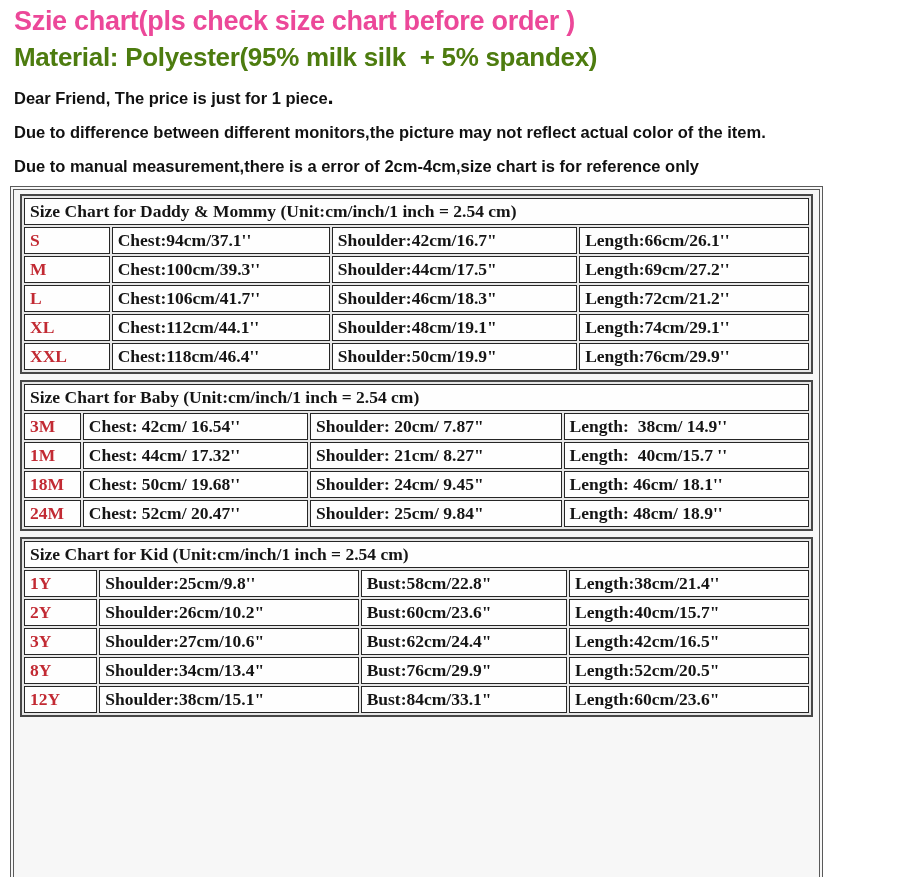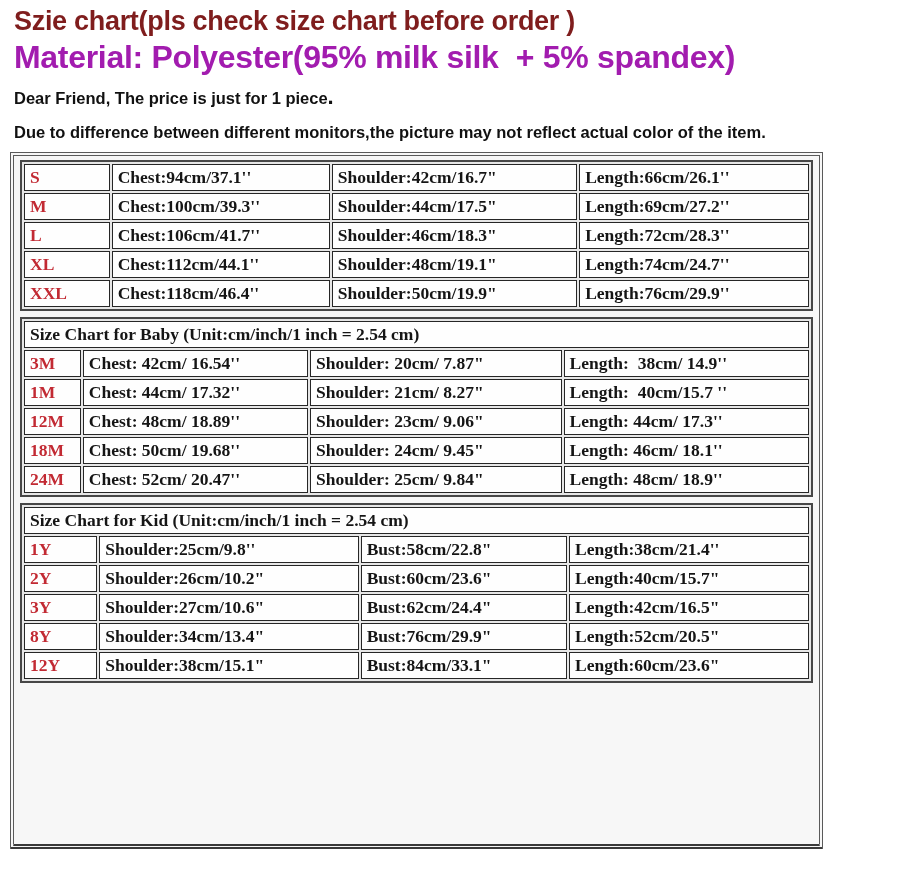--- a/index.html
+++ b/index.html
@@ -4,26 +4,26 @@
 <style>
   html,body { margin:0; padding:0; background:#ffffff; }
   body {
     width:904px; height:877px; overflow:hidden;
     font-family:"Liberation Sans", sans-serif;
     color:#141414;
   }
   .top-block { padding:4px 0 0 14px; }
   .main-title {
     font-size:27px; font-weight:bold; line-height:30px;
-    color:#7f1d1d; letter-spacing:-0.3px; white-space:pre;
+    color:#ec4899; letter-spacing:-0.3px; white-space:pre;
     margin:2px 0 0 0;
   }
   .material-line {
-    font-size:32px; font-weight:bold; line-height:30px;
-    color:#a21caf; letter-spacing:-0.3px; white-space:pre;
+    font-size:26px; font-weight:bold; line-height:30px;
+    color:#4d7c0f; letter-spacing:-0.3px; white-space:pre;
     margin:6px 0 0 0;
   }
   .note {
     font-size:16.5px; font-weight:bold; color:#111111;
     line-height:18px; margin:16px 0 0 0; white-space:pre;
   }
   .note .big-dot { font-size:22px; line-height:18px; }
 
   .charts-box {
     box-sizing:border-box;
@@ -69,55 +69,59 @@
   .t-kid col.c2 { width:26.5%; }   .t-kid col.c3 { width:30.8%; }
 </style>
 </head>
 <body>
 
 <div class="top-block">
   <div class="main-title">Szie chart(pls check size chart before order )</div>
   <div class="material-line">Material: Polyester(95% milk silk  + 5% spandex)</div>
   <div class="note"><span>Dear Friend, The price is just for 1 piece</span><span class="big-dot">.</span></div>
   <div class="note">Due to difference between different monitors,the picture may not reflect actual color of the item.</div>
+  <div class="note">Due to manual measurement,there is a error of 2cm-4cm,size chart is for reference only</div>
 </div>
 
 <div class="charts-box">
 
   <table class="size-table t-adult">
     <colgroup>
         <col class="c0">
         <col class="c1">
         <col class="c2">
         <col class="c3">
       </colgroup>
     <tbody>
+        <tr>
+      <td class="table-title" colspan="4">Size Chart for Daddy &amp; Mommy (Unit:cm/inch/1 inch = 2.54 cm)</td>
+    </tr>
     <tr>
       <td class="size-label">S</td>
       <td>Chest:94cm/37.1''</td>
       <td>Shoulder:42cm/16.7"</td>
       <td>Length:66cm/26.1''</td>
     </tr>
     <tr>
       <td class="size-label">M</td>
       <td>Chest:100cm/39.3''</td>
       <td>Shoulder:44cm/17.5"</td>
       <td>Length:69cm/27.2''</td>
     </tr>
     <tr>
       <td class="size-label">L</td>
       <td>Chest:106cm/41.7''</td>
       <td>Shoulder:46cm/18.3"</td>
-      <td>Length:72cm/28.3''</td>
+      <td>Length:72cm/21.2''</td>
     </tr>
     <tr>
       <td class="size-label">XL</td>
       <td>Chest:112cm/44.1''</td>
       <td>Shoulder:48cm/19.1"</td>
-      <td>Length:74cm/24.7''</td>
+      <td>Length:74cm/29.1''</td>
     </tr>
     <tr>
       <td class="size-label">XXL</td>
       <td>Chest:118cm/46.4''</td>
       <td>Shoulder:50cm/19.9"</td>
       <td>Length:76cm/29.9''</td>
     </tr>
   </tbody>
     </table>
 
@@ -138,26 +142,20 @@
       <td>Shoulder: 20cm/ 7.87"</td>
       <td>Length:  38cm/ 14.9''</td>
     </tr>
     <tr>
       <td class="size-label">1M</td>
       <td>Chest: 44cm/ 17.32''</td>
       <td>Shoulder: 21cm/ 8.27"</td>
       <td>Length:  40cm/15.7 ''</td>
     </tr>
     <tr>
-      <td class="size-label">12M</td>
-      <td>Chest: 48cm/ 18.89''</td>
-      <td>Shoulder: 23cm/ 9.06"</td>
-      <td>Length: 44cm/ 17.3''</td>
-    </tr>
-    <tr>
       <td class="size-label">18M</td>
       <td>Chest: 50cm/ 19.68''</td>
       <td>Shoulder: 24cm/ 9.45"</td>
       <td>Length: 46cm/ 18.1''</td>
     </tr>
     <tr>
       <td class="size-label">24M</td>
       <td>Chest: 52cm/ 20.47''</td>
       <td>Shoulder: 25cm/ 9.84"</td>
       <td>Length: 48cm/ 18.9''</td>

